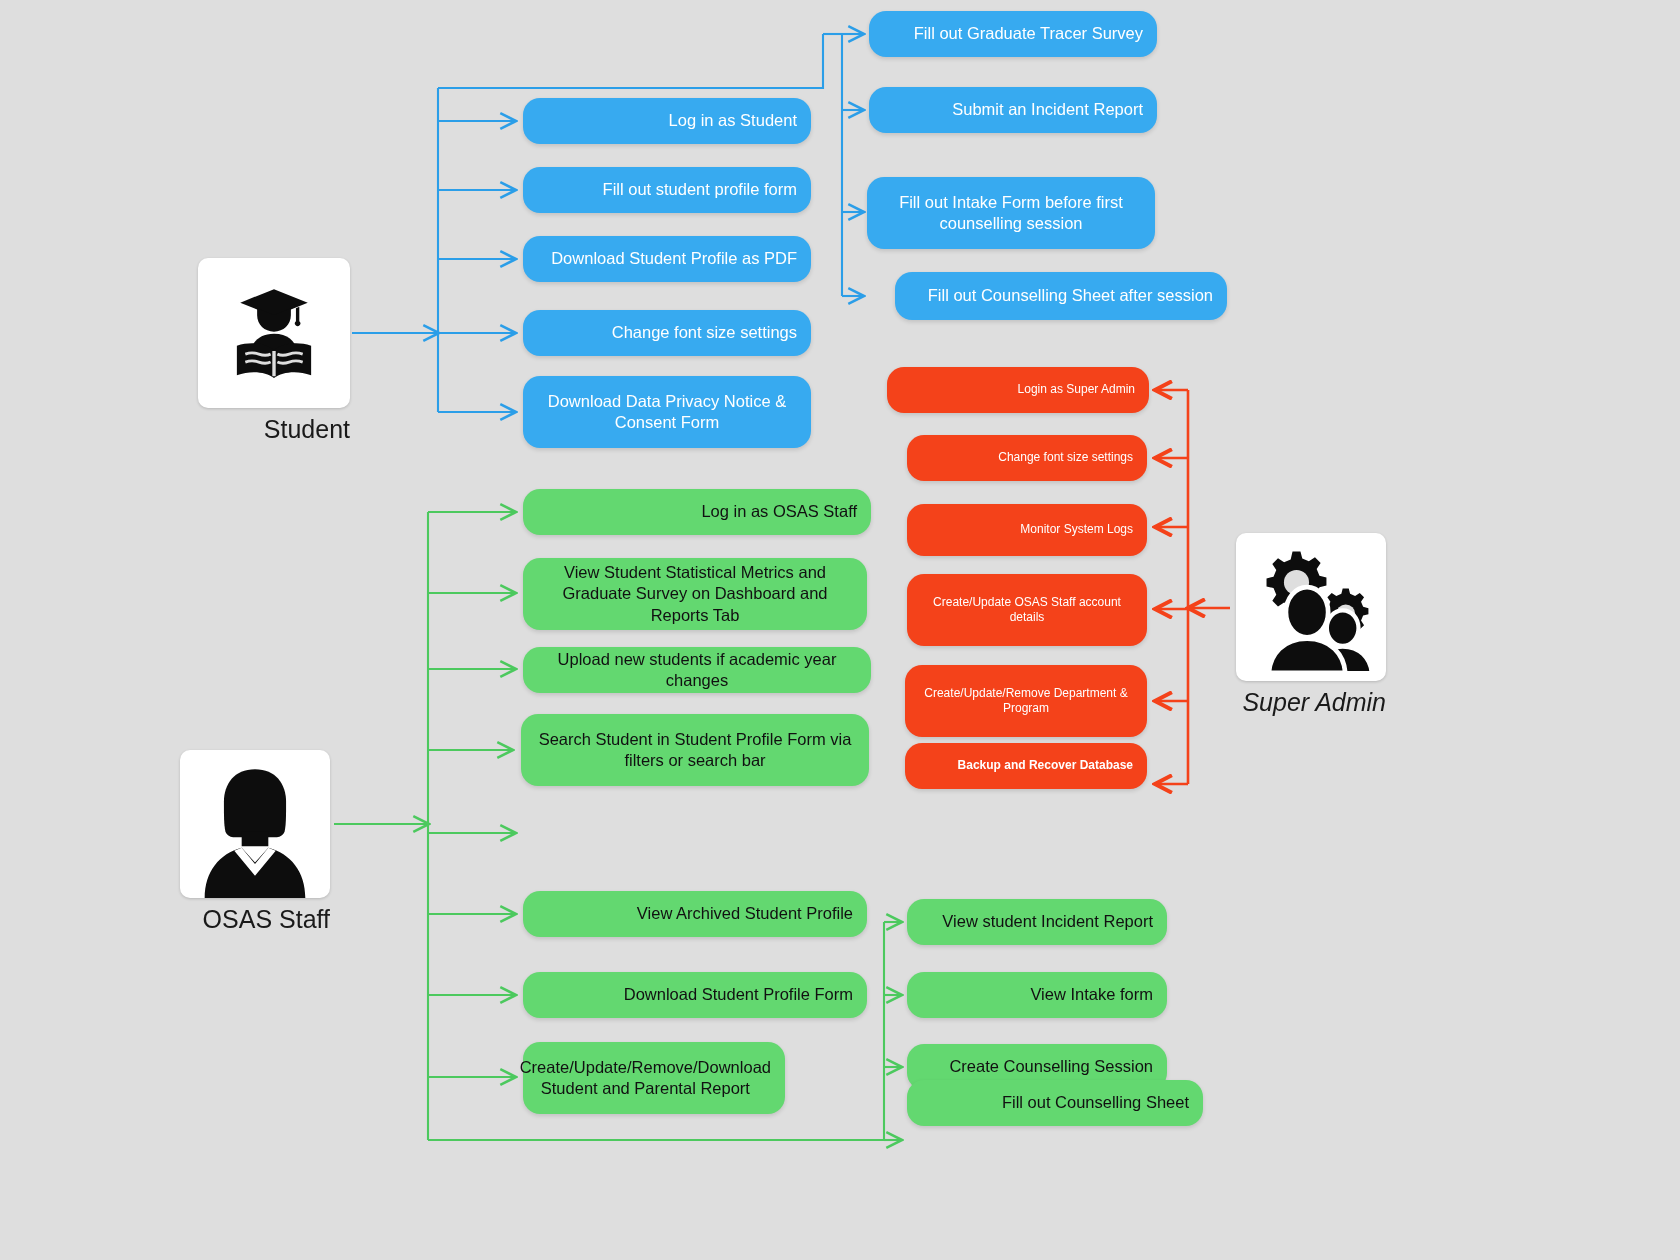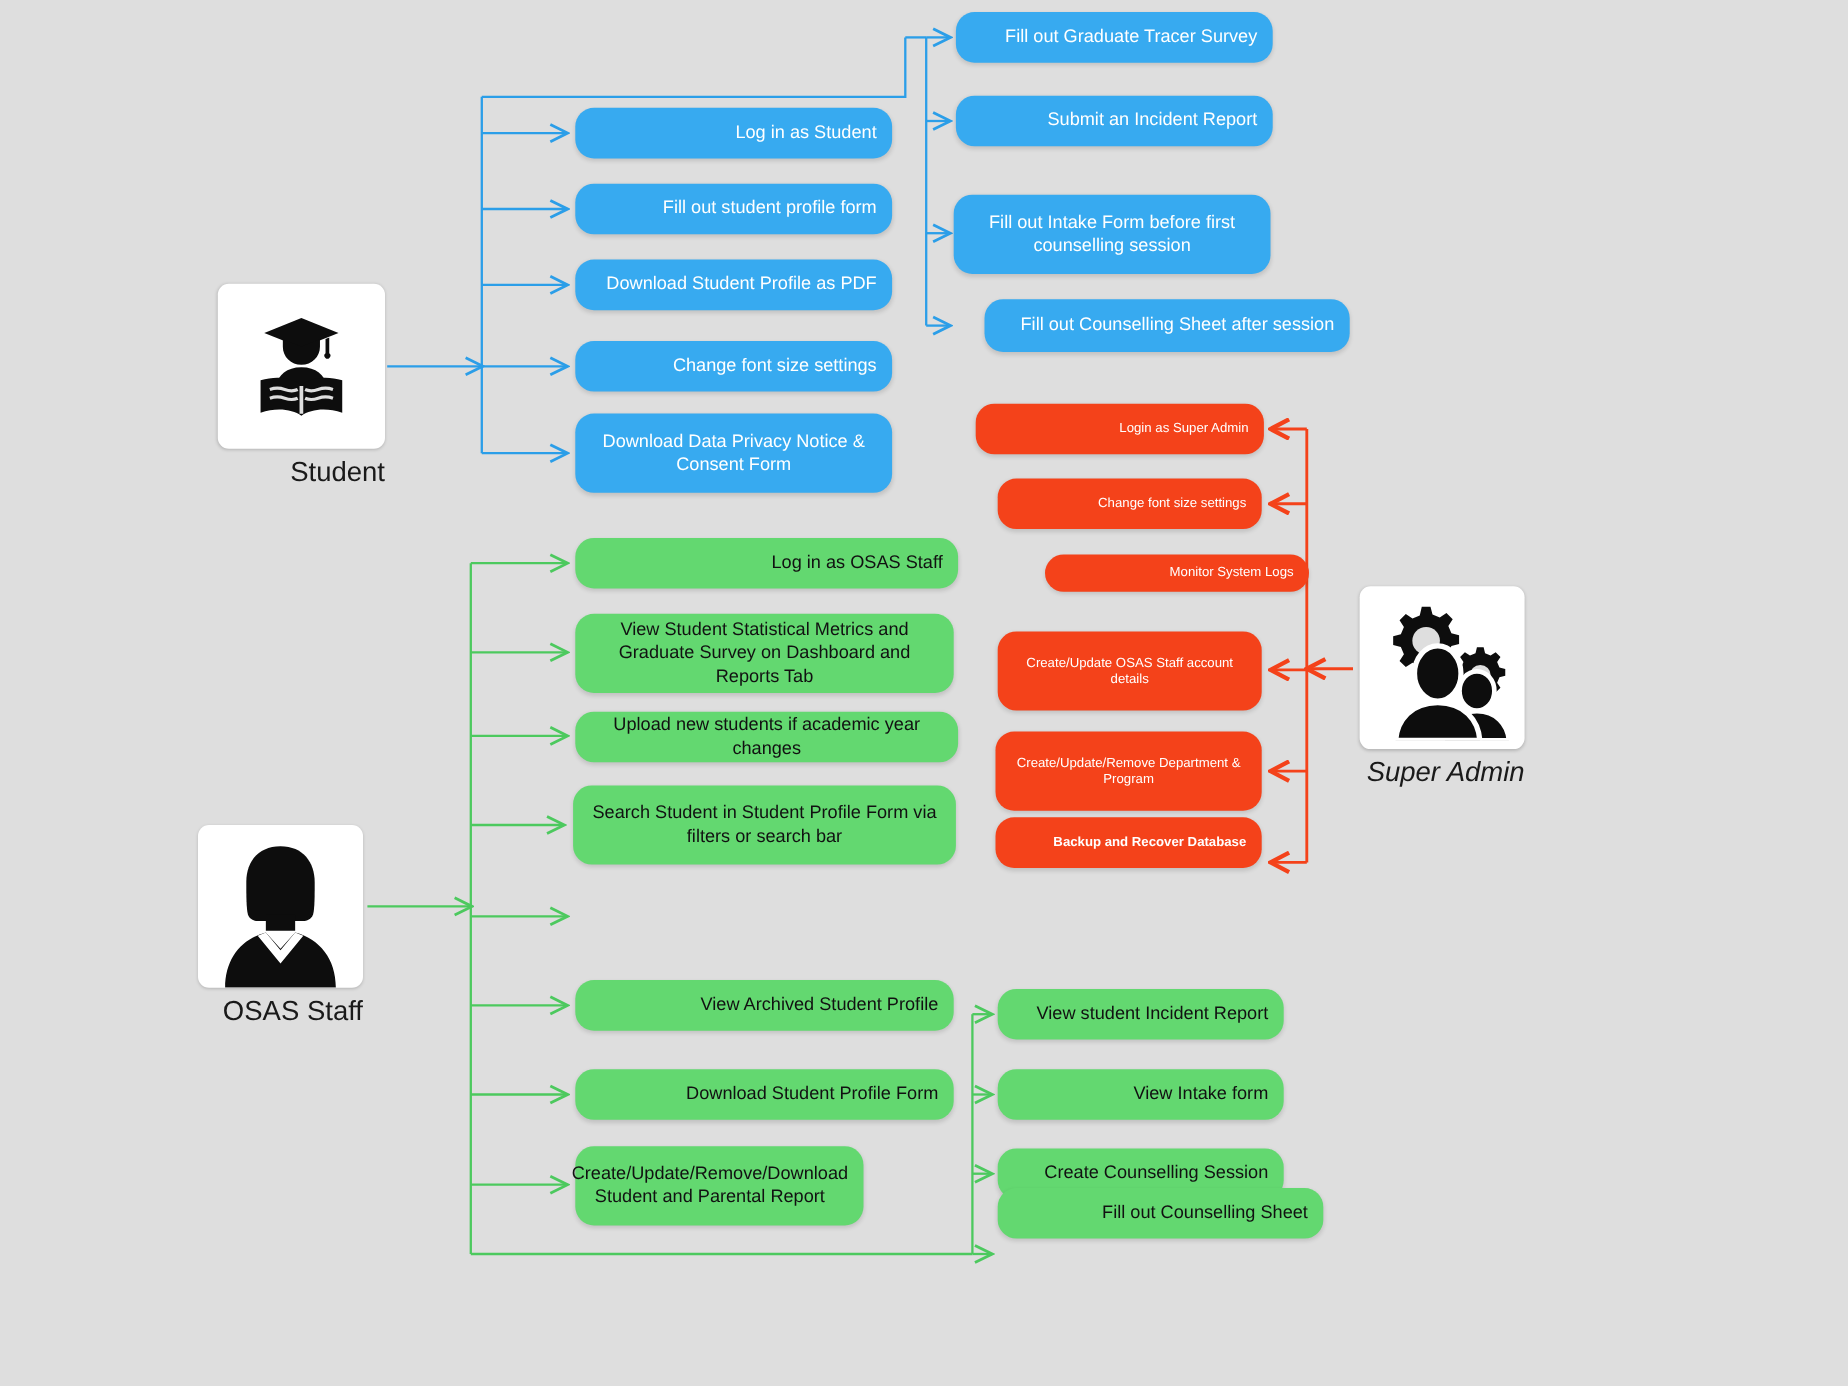--- a/index.html
+++ b/index.html
@@ -215,21 +215,21 @@
   <div class="node blue" style="left:867px; top:272px; width:332px; height:48px;margin-left:28px;">
     <span>Fill out Counselling Sheet after session</span>
     </div>
 
   <div class="node red" style="left:887px; top:367px; width:262px; height:46px;">
     <span>Login as Super Admin</span>
     </div>
   <div class="node red" style="left:907px; top:435px; width:240px; height:46px;">
     <span>Change font size settings</span>
     </div>
-  <div class="node red" style="left:907px; top:504px; width:240px; height:34px;margin-left:43px;">
+  <div class="node red" style="left:907px; top:504px; width:240px; height:52px;">
     <span>Monitor System Logs</span>
     </div>
   <div class="node red" style="left:907px; top:574px; width:240px; height:72px;">
     <span>Create/Update OSAS Staff account details</span>
     </div>
   <div class="node red" style="left:905px; top:665px; width:242px; height:72px;">
     <span>Create/Update/Remove Department &amp; Program</span>
     </div>
   <div class="node red" style="left:905px; top:743px; width:242px; height:46px;font-weight:bold;">
     <span>Backup and Recover Database</span>

